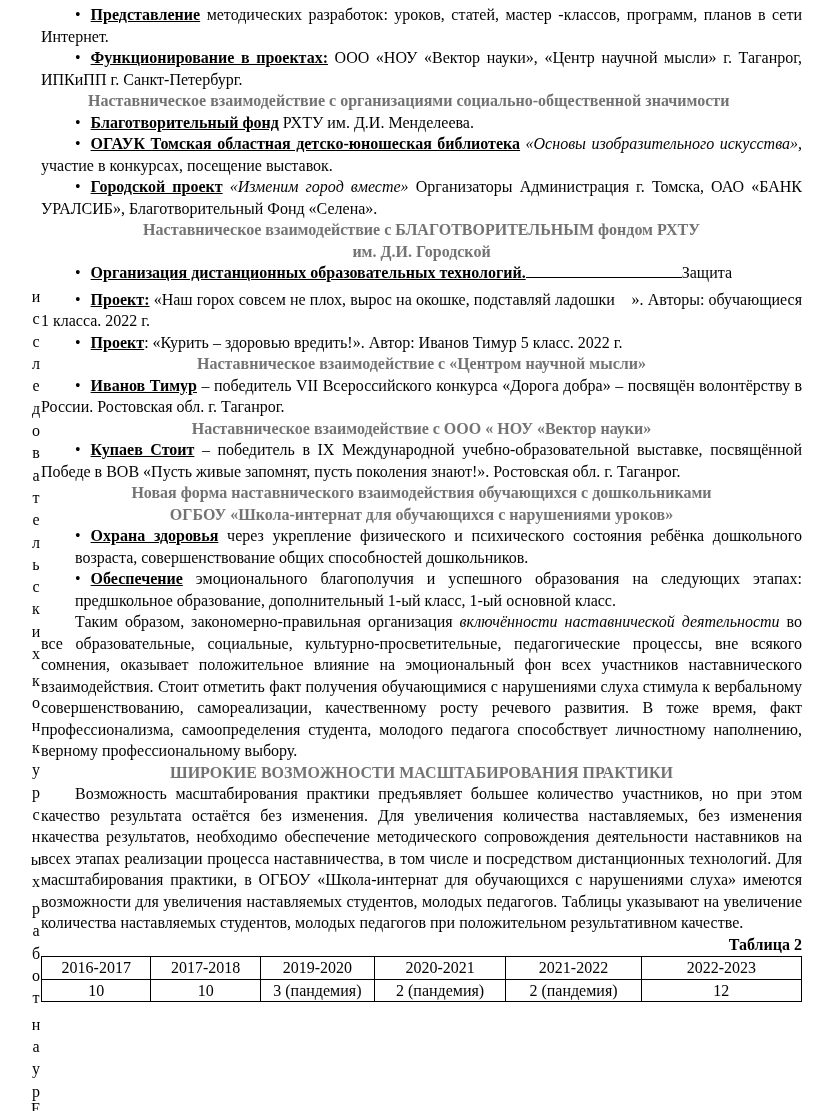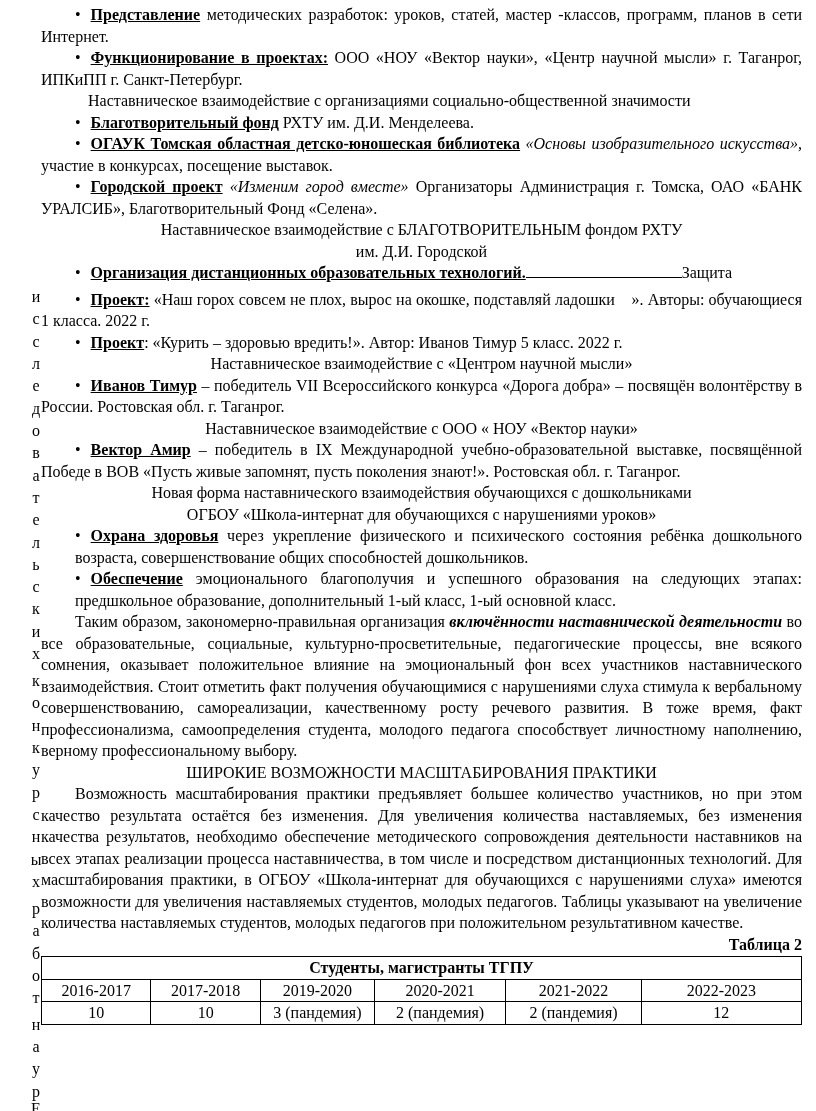--- a/index.html
+++ b/index.html
@@ -10,22 +10,22 @@
     font-size:16px;line-height:21.5px;
   }
   .page{position:relative;padding:4px 14px 0 41px;text-align:justify;}
   p{margin:0;}
   .ind{text-indent:34px;}
   .hang{padding-left:34px;}
   .mb{margin-bottom:5px;}
   .bullet{margin-right:10px;}
   .lead{font-weight:bold;text-decoration:underline;}
   .it{font-style:italic;}
-  .bi{font-weight:bold;font-style:italic;}
-  .blue{color:#000000;font-weight:normal;}
+  .bi{font-weight:normal;font-style:italic;}
+  .blue{color:#737373;font-weight:bold;}
   .h-left{text-align:left;text-indent:47px;}
   .center{text-align:center;text-indent:0;}
   .right{text-align:right;font-weight:bold;}
   .ugap{display:inline-block;width:156px;height:14px;border-bottom:1px solid #000;}
   .mletter{position:absolute;left:30px;width:12px;text-align:center;line-height:21.5px;}
   table.tbl{border-collapse:collapse;width:100%;margin-top:1px;table-layout:fixed;}
   table.tbl th,table.tbl td{
     border:1px solid #000;text-align:center;vertical-align:middle;
     padding:0 2px;height:21px;font-size:16px;overflow:hidden;white-space:nowrap;
   }
@@ -97,21 +97,21 @@
   <p class="ind"><span class="bullet">•</span><span class="lead">Проект:</span><span> «Наш горох совсем не плох, вырос на окошке, подставляй ладошки&nbsp;&nbsp;&nbsp;&nbsp;». Авторы: обучающиеся 1 класса. 2022 г.</span></p>
 
   <p class="ind"><span class="bullet">•</span><span class="lead">Проект</span><span>: «Курить – здоровью вредить!». Автор: Иванов Тимур 5 класс. 2022 г.</span></p>
 
   <p class="blue center">Наставническое взаимодействие с «Центром научной мысли»</p>
 
   <p class="ind"><span class="bullet">•</span><span class="lead">Иванов Тимур</span><span> – победитель VII Всероссийского конкурса «Дорога добра» – посвящён волонтёрству в России. Ростовская обл. г. Таганрог.</span></p>
 
   <p class="blue center">Наставническое взаимодействие с ООО « НОУ «Вектор науки»</p>
 
-  <p class="ind"><span class="bullet">•</span><span class="lead">Вектор Амир</span><span> – победитель в IX Международной учебно-образовательной выставке, посвящённой Победе в ВОВ «Пусть живые запомнят, пусть поколения знают!». Ростовская обл. г. Таганрог.</span></p>
+  <p class="ind"><span class="bullet">•</span><span class="lead">Купаев Стоит</span><span> – победитель в IX Международной учебно-образовательной выставке, посвящённой Победе в ВОВ «Пусть живые запомнят, пусть поколения знают!». Ростовская обл. г. Таганрог.</span></p>
 
   <p class="blue center">Новая форма наставнического взаимодействия обучающихся с дошкольниками</p>
   <p class="blue center">ОГБОУ «Школа-интернат для обучающихся с нарушениями уроков»</p>
 
   <p class="hang"><span class="bullet">•</span><span class="lead">Охрана здоровья</span><span> через укрепление физического и психического состояния ребёнка дошкольного возраста, совершенствование общих способностей дошкольников.</span></p>
 
 
   <p class="hang"><span class="bullet">•</span><span class="lead">Обеспечение</span><span> эмоционального благополучия и успешного образования на следующих этапах: предшкольное образование, дополнительный 1-ый класс, 1-ый основной класс.</span></p>
 
   <p class="ind"><span>Таким образом, закономерно-правильная организация </span><span class="bi">включённости наставнической деятельности</span><span> во все образовательные, социальные, культурно-просветительные, педагогические процессы, вне всякого сомнения, оказывает положительное влияние на эмоциональный фон всех участников наставнического взаимодействия. Стоит отметить факт получения обучающимися с нарушениями слуха стимула к вербальному совершенствованию, самореализации, качественному росту речевого развития. В тоже время, факт профессионализма, самоопределения студента, молодого педагога способствует личностному наполнению, верному профессиональному выбору.</span></p>
@@ -126,23 +126,20 @@
     <colgroup>
       <col class="c1">
         <col class="c2">
         <col class="c3">
         <col class="c4">
         <col class="c5">
         <col class="c6">
     </colgroup>
     <tbody>
       <tr>
-        <th colspan="6">Студенты, магистранты ТГПУ</th>
-      </tr>
-      <tr>
           <td>2016-2017</td>
           <td>2017-2018</td>
           <td>2019-2020</td>
           <td>2020-2021</td>
           <td>2021-2022</td>
           <td>2022-2023</td>
         </tr>
       <tr>
           <td>10</td>
           <td>10</td>

